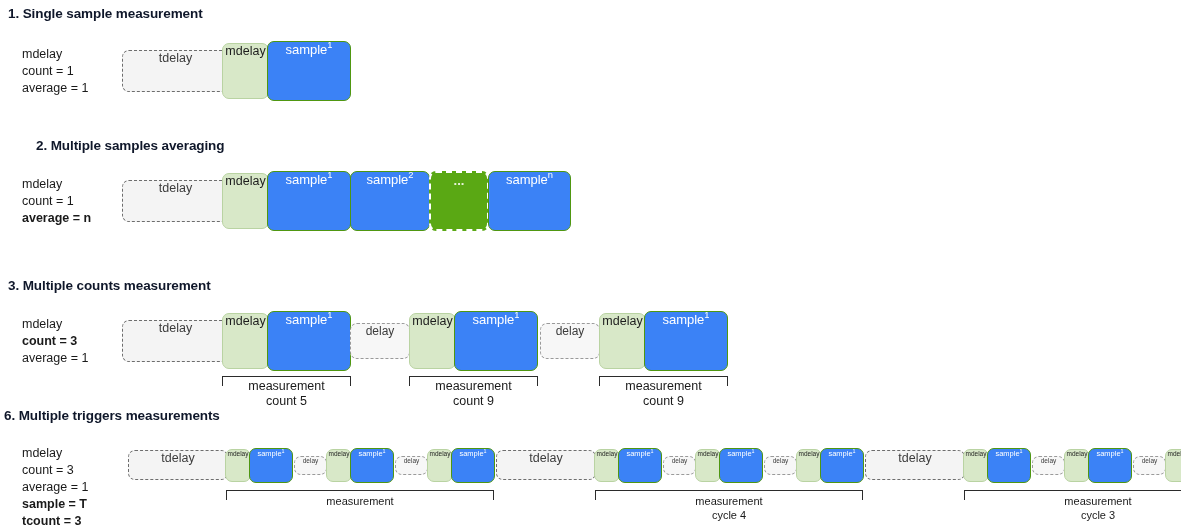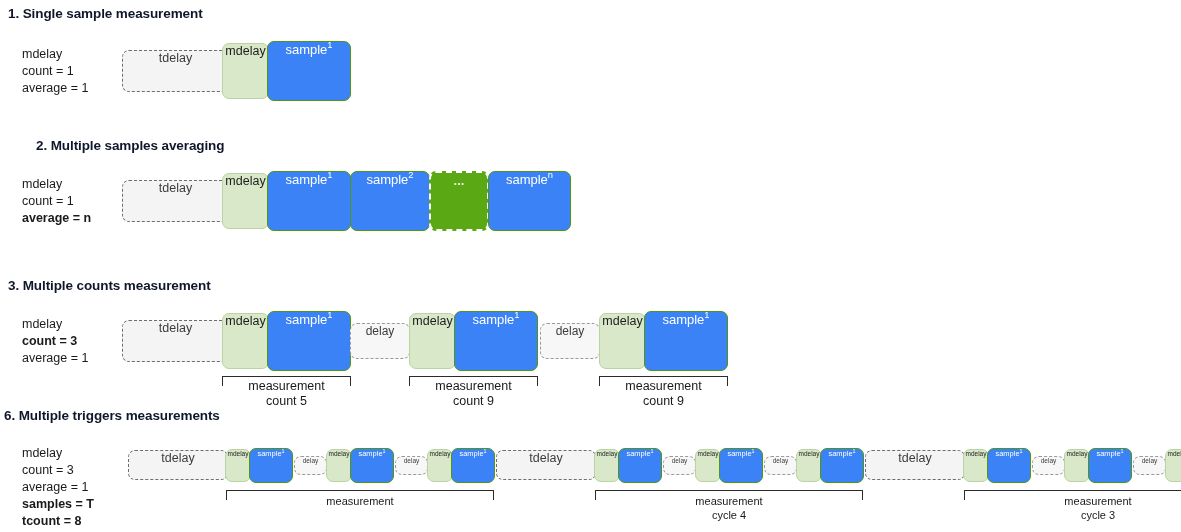--- a/index.html
+++ b/index.html
@@ -214,22 +214,22 @@
     <div class="bracket" style="left: 599px; top: 376px; width: 129px;"></div>
     <div class="bracket-label" style="left: 599px; top: 379px; width: 129px;">
       <div>measurement</div>
       <div>count 9</div>
     </div>
     <div class="abs sec-title" style="left: 4px; top: 408px;">6. Multiple triggers measurements</div>
     <div class="abs params" style="left: 22px; top: 445px;">
       <div>mdelay</div>
       <div>count = 3</div>
       <div>average = 1</div>
-      <div class="b">samples = T</div>
-      <div class="b">tcount = 8</div>
+      <div class="b">sample = T</div>
+      <div class="b">tcount = 3</div>
     </div>
     <div class="box t-tdelay" style="left: 128px; top: 450px; width: 100px; height: 30px; font-size: 12.5px;">
       <span class="lbl">tdelay</span>
     </div>
     <div class="box t-mdelay" style="left: 225px; top: 449px; width: 26px; height: 33px; font-size: 6.5px;">
       <span class="lbl">mdelay</span>
     </div>
     <div class="box t-sample" style="left: 249px; top: 448px; width: 44px; height: 35px; font-size: 7.5px;">
       <span class="lbl">sample</span>
       <sub>1</sub>

